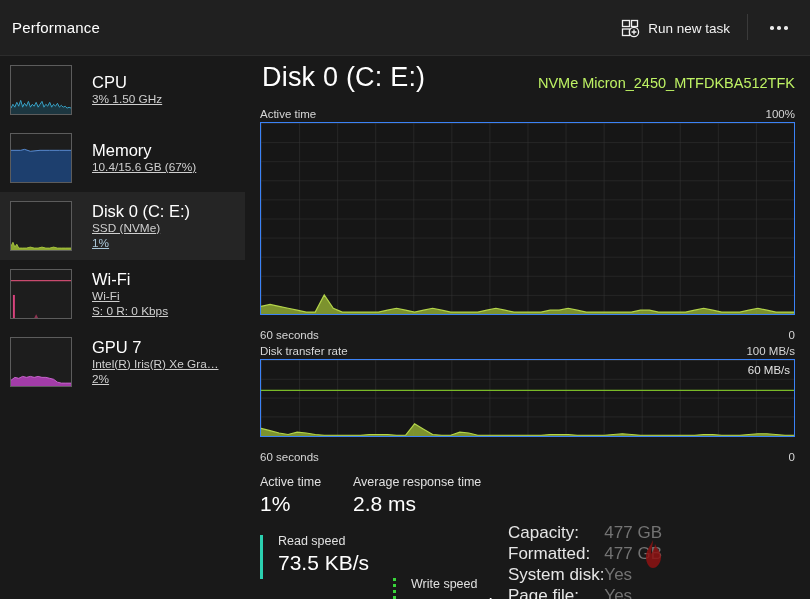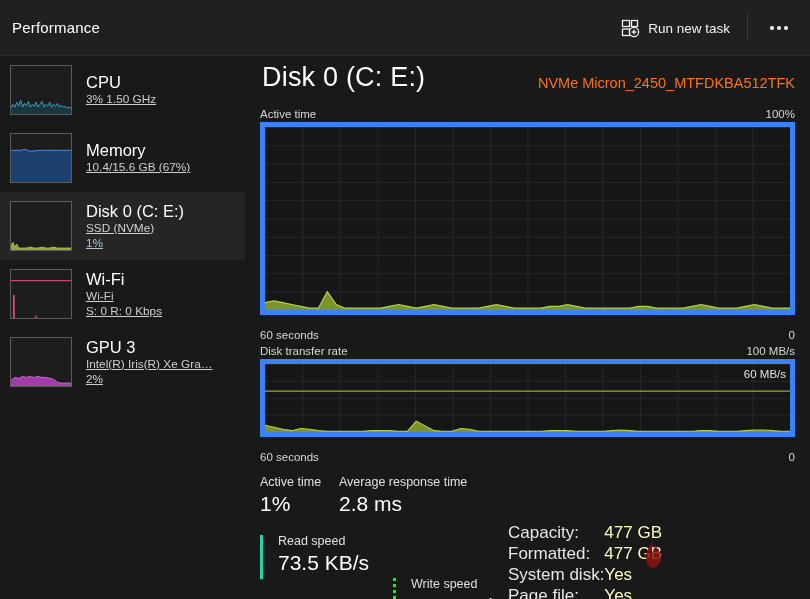--- a/index.html
+++ b/index.html
@@ -53,40 +53,40 @@
   .side-item.sel { background: #252525; }
   .side-item.sel::before {
     content: ""; position: absolute; left: 0; top: 18px;
     width: 0px; height: 32px; background: transparent;
   }
   .thumb {
     width: 62px; height: 50px; border: 1px solid #5c5c5c;
     background: #1d1d1d; position: relative; overflow: hidden; flex: none;
   }
   .thumb svg { display: block; width: 100%; height: 100%; }
-  .side-text { margin-left: 14px; min-width: 0; }
+  .side-text { margin-left: 20px; min-width: 0; }
   .side-title { font-size: 16.5px; color: #ffffff; line-height: 19px; white-space: nowrap; }
   .side-sub { font-size: 11.8px; color: #cfcfcf; line-height: 15px; white-space: nowrap; text-decoration: underline; }
   .side-sub.accent-disk { color: #a9c6d8; }
 
   
   .main { position: absolute; left: 245px; top: 56px; width: 565px; height: 543px; background: #191919; }
   .main-head { position: relative; height: 52px; }
   .main-title {
     position: absolute; left: 17px; top: 6px;
     font-size: 27px; font-weight: normal; color: #ffffff; letter-spacing: .2px;
   }
   .main-sub {
     position: absolute; right: 15px; top: 19px;
-    font-size: 14.5px; color: #f97316; white-space: nowrap;
+    font-size: 14.5px; color: #bef264; white-space: nowrap;
   }
 
   .graph-block { position: relative; margin: 0 15px; }
   .graph-labels { display: flex; justify-content: space-between; font-size: 11.5px; color: #d6d6d6; padding-bottom: 2px; }
-  .graph-box { position: relative; border: 5px solid #3b82f6; background: #737373; overflow: hidden; }
+  .graph-box { position: relative; border: 1px solid #3b82f6; background: #737373; overflow: hidden; }
   .graph-box svg { display: block; width: 100%; height: 100%; }
   .graph-foot { display: flex; justify-content: space-between; font-size: 11.5px; color: #d6d6d6; padding-top: 14px; }
   .inline-max {
     position: absolute; right: 4px; top: 4px;
     font-size: 11.5px; color: #e4e4e4;
   }
 
   
   .stats { position: absolute; left: 260px; top: 470px; width: 550px; height: 129px; }
   .stat-left { position: absolute; left: 0; top: 0; width: 240px; }
@@ -96,21 +96,21 @@
   .bar-stat { position: relative; padding-left: 18px; }
   .bar-stat .bar { position: absolute; left: 0; top: 2px; width: 3px; height: 44px; }
   .bar-solid { background: #2bd0b0; }
   .bar-dotted {
     background: repeating-linear-gradient(to bottom, #39d63a 0px, #39d63a 3px, transparent 3px, transparent 6px);
   }
   .stat-right { position: absolute; left: 248px; top: 8px; font-size: 17px; color: #e6e6e6; margin-top: 48px; }
   .stat-right table { border-collapse: collapse; }
   .stat-right td { padding: 0 0 7px 0; line-height: 14px; white-space: nowrap; vertical-align: top; }
   .stat-right td.k { width: 96px; color: #e6e6e6; }
-  .stat-right td.v { color: #fef9c3; }
+  .stat-right td.v { color: #737373; }
 
   .watermark { position: absolute; right: 18px; bottom: 26px; opacity: .85; }
 </style>
 </head>
 <body>
 
 <div id="app">
 
   <div class="titlebar">
     <div class="titlebar-title">Performance</div>
@@ -197,21 +197,21 @@
     </div>
 
     <div class="side-item">
       <div class="thumb">
         <svg viewBox="0 0 62 50" preserveAspectRatio="none">
           <polygon points="0,44 4,41 8,42 12,40 16,41 20,40 24,41 28,40 32,41 36,41 40,42 44,43 48,46 52,47 56,47 62,47 62,50 0,50" fill="#a23ca8"></polygon>
           <polyline points="0,44 4,41 8,42 12,40 16,41 20,40 24,41 28,40 32,41 36,41 40,42 44,43 48,46 52,47 56,47 62,47" fill="none" stroke="#c765cc" stroke-width="1"></polyline>
         </svg>
       </div>
       <div class="side-text">
-        <div class="side-title">GPU 3</div>
+        <div class="side-title">GPU 7</div>
         <div class="side-sub">Intel(R) Iris(R) Xe Gra…</div>
         <div class="side-sub">2%</div>
       </div>
     </div>
   </div>
 
   <div class="main">
 
     <div class="main-head">
       <div class="main-title">Disk 0 (C: E:)</div>
@@ -274,21 +274,21 @@
   </div>
 
   <div class="stats">
     <div class="stat-left">
 
       <div class="stat-grp" style="left:0; top:4px;">
         <div class="stat-label">Active time</div>
         <div class="stat-value">1%</div>
       </div>
 
-      <div class="stat-grp" style="left:79px; top:4px;">
+      <div class="stat-grp" style="left:93px; top:4px;">
         <div class="stat-label">Average response time</div>
         <div class="stat-value">2.8 ms</div>
       </div>
 
       <div class="stat-grp bar-stat" style="left:0; top:63px;">
         <span class="bar bar-solid"></span>
         <div class="stat-label">Read speed</div>
         <div class="stat-value">73.5 KB/s</div>
       </div>
 

